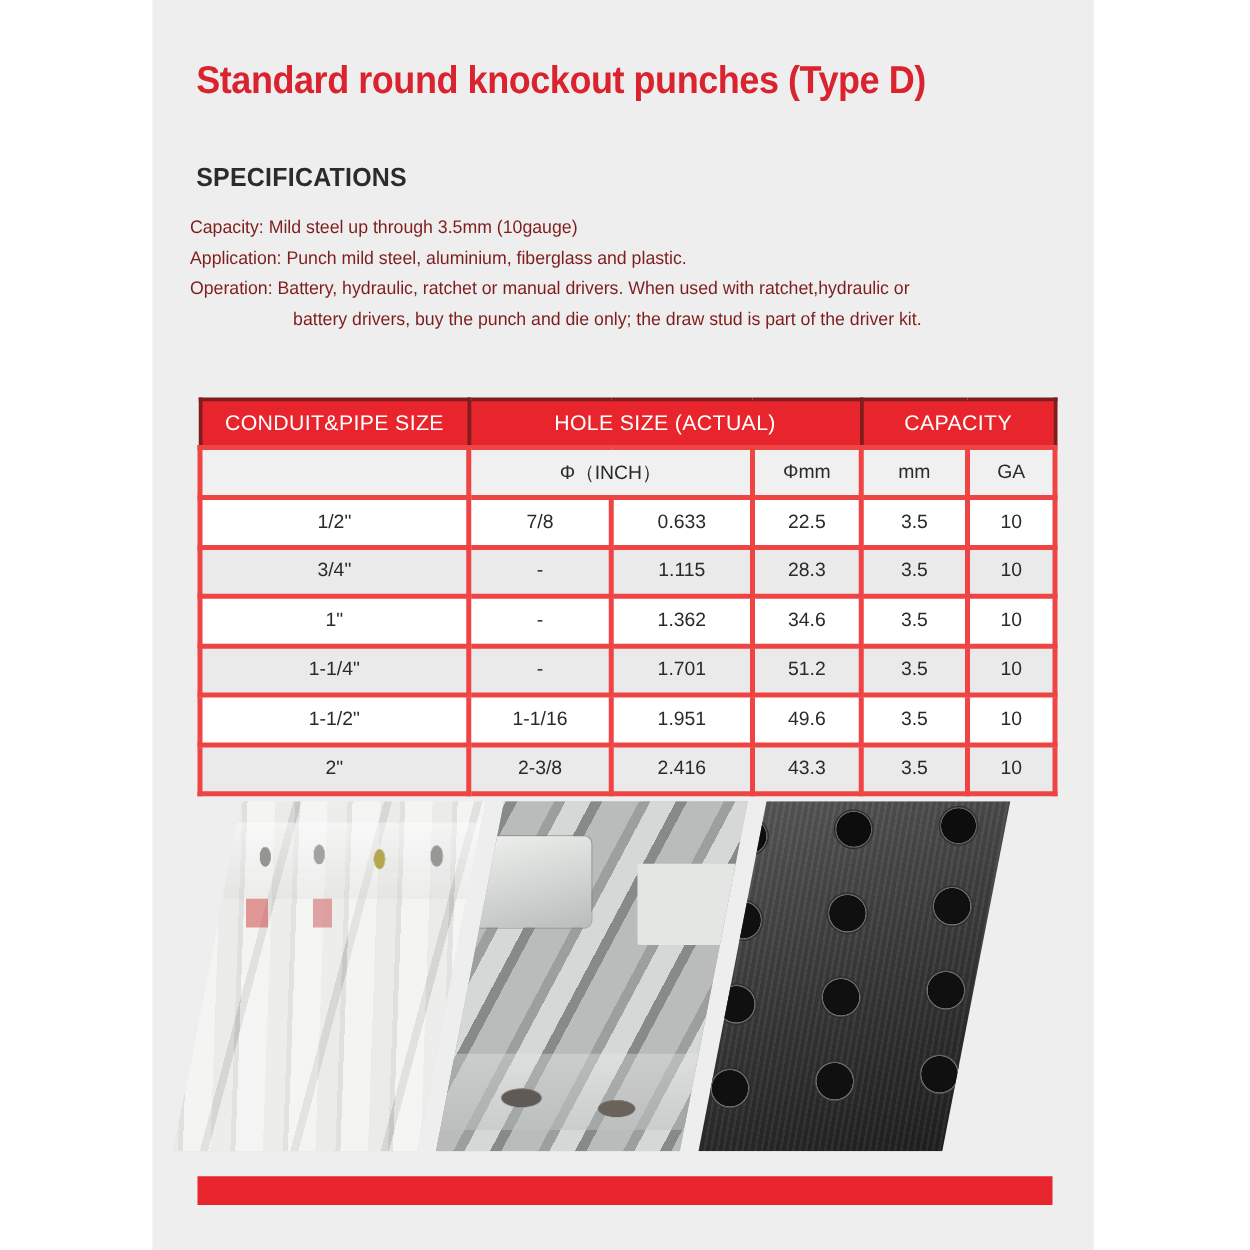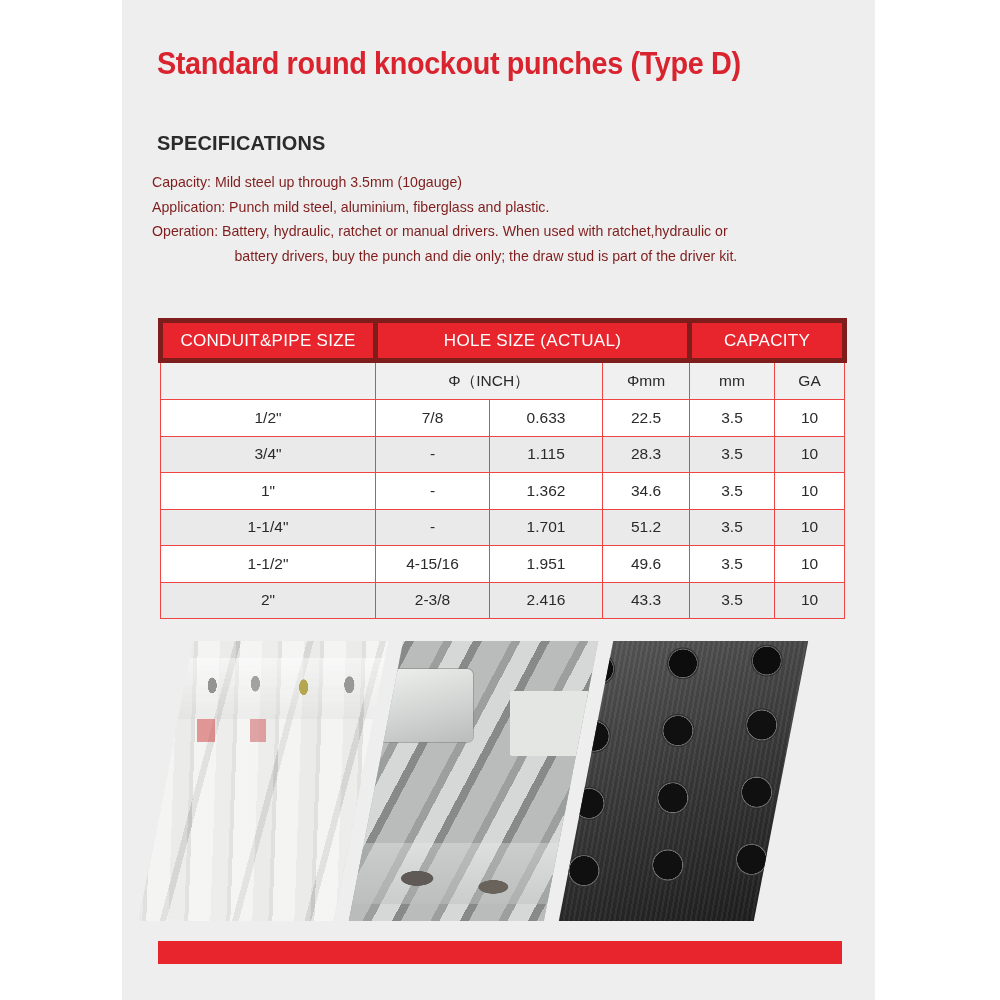--- a/index.html
+++ b/index.html
@@ -74,32 +74,32 @@
     position: absolute;
     left: 158px;
     top: 318px;
     width: 684px;
     border-collapse: collapse;
     table-layout: fixed;
     font-size: 15px;
     color: #2a2a2a;
   }
   .spec-table th, .spec-table td {
-    border: 1px solid #ef4444;
+    border: 4px solid #ef4444;
     text-align: center;
     padding: 0;
   }
   .spec-table thead tr.main-head th {
     background: #E8252C;
     color: #ffffff;
     font-size: 17px;
     font-weight: normal;
     height: 35px;
     letter-spacing: 0.3px;
-    border: 5px solid #7f1d1d;
+    border: 3px solid #7f1d1d;
     transform: none;
   }
   .spec-table thead tr.sub-head th {
     background: #f0f0f0;
     font-weight: normal;
     font-size: 15.5px;
     height: 36px;
     color: #2a2a2a;
   }
   .spec-table tbody td {
@@ -297,21 +297,21 @@
         <tr class="even">
           <td>1-1/4"</td>
           <td>-</td>
           <td>1.701</td>
           <td>51.2</td>
           <td>3.5</td>
           <td>10</td>
         </tr>
         <tr class="odd">
           <td>1-1/2"</td>
-          <td>4-15/16</td>
+          <td>1-1/16</td>
           <td>1.951</td>
           <td>49.6</td>
           <td>3.5</td>
           <td>10</td>
         </tr>
         <tr class="even">
           <td>2"</td>
           <td>2-3/8</td>
           <td>2.416</td>
           <td>43.3</td>

